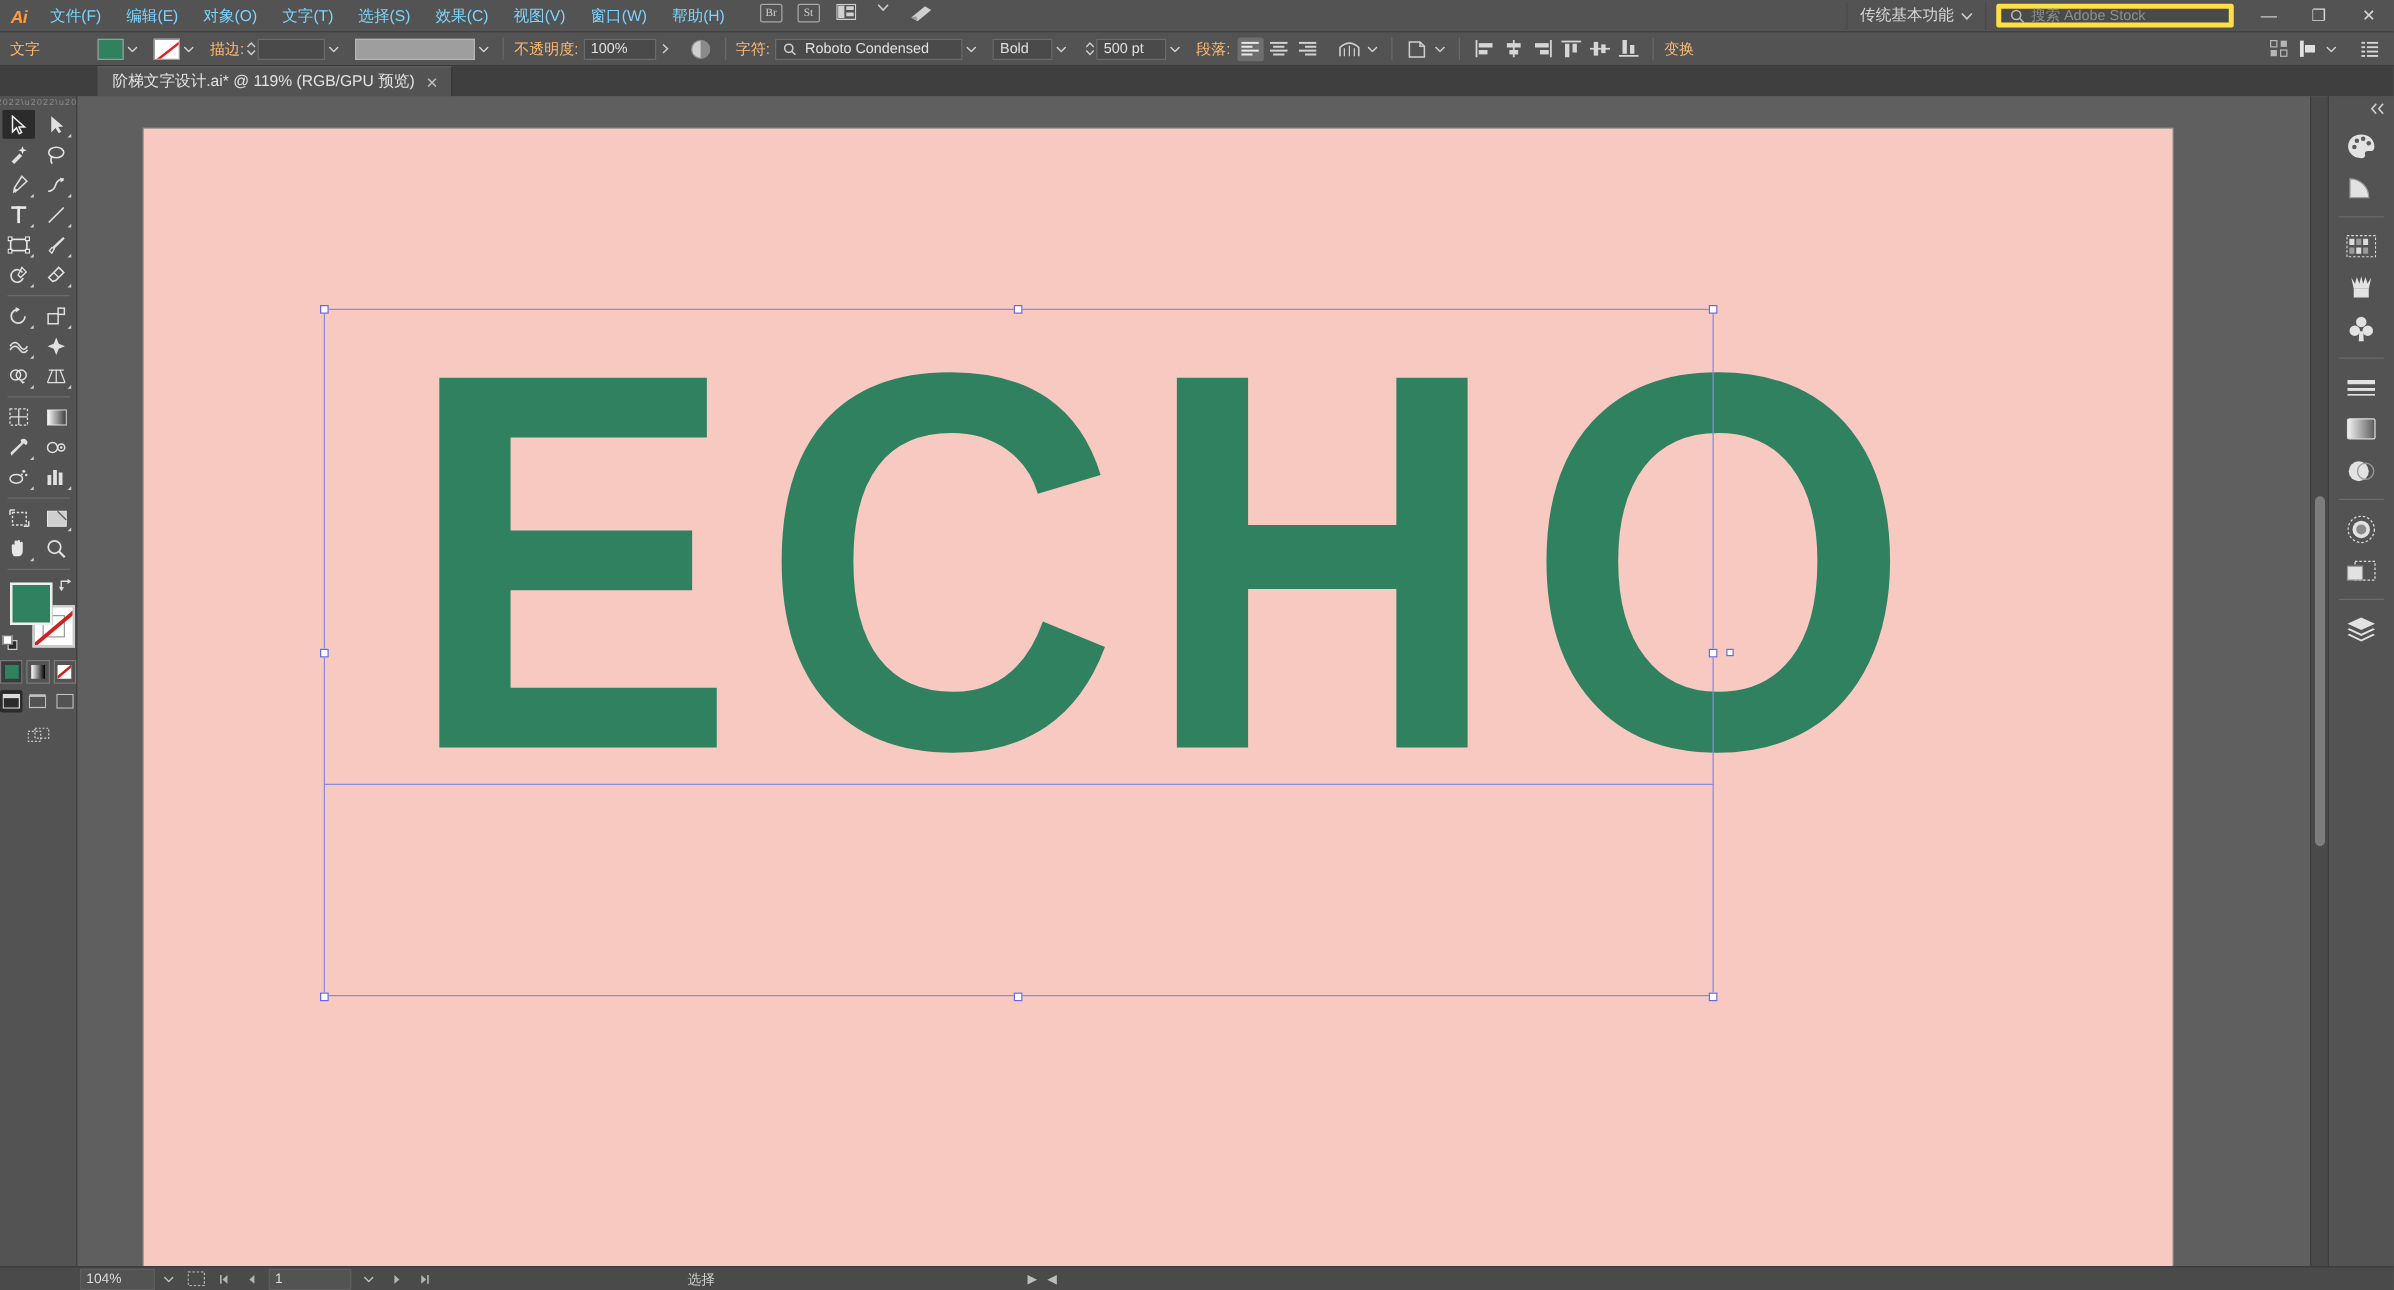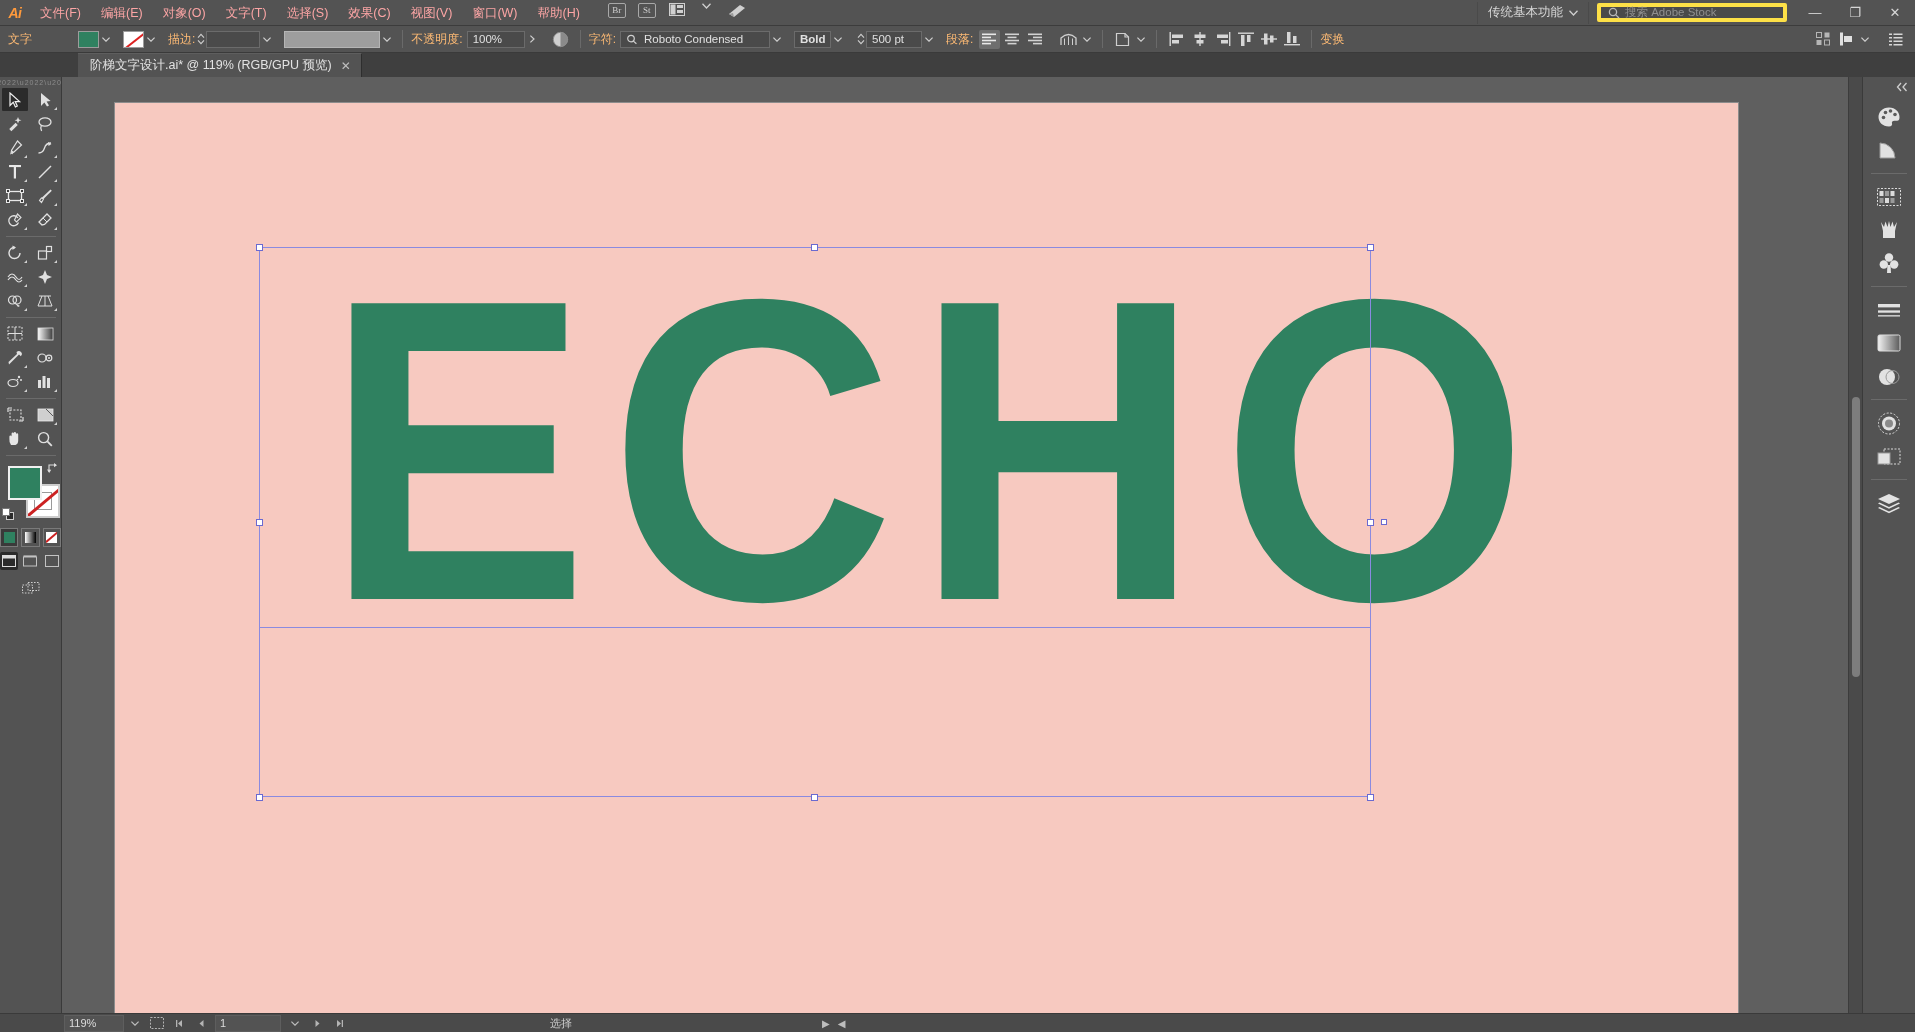--- a/index.html
+++ b/index.html
@@ -18,21 +18,21 @@
     background: #535353; display: flex; align-items: center;
     border-bottom: 1px solid #3c3c3c;
   }
   .ai-logo {
     width: 30px; height: 16px; display: flex; align-items: center; justify-content: center;
     color: #ff9a3c; font-weight: bold; font-size: 14px; font-style: italic;
     letter-spacing: -0.5px;
   }
   .menu-item {
     padding: 0 10px; height: 26px; line-height: 26px;
-    color: #fca5a5; font-size: 12.5px; white-space: nowrap; cursor: default;
+    color: #7dd3fc; font-size: 12.5px; white-space: nowrap; cursor: default;
   }
   .menubar-sep { width: 12px; }
   .mb-icon {
     width: 26px; height: 20px; margin: 0 2px; display: flex; align-items: flex-start; justify-content: center;
     color: #c8c8c8; font-size: 11px;
   }
   .mb-box {
     width: 18px; height: 15px; border: 1px solid #a8a8a8; border-radius: 2px;
     color: #d0d0d0; font-size: 9px; display: flex; align-items: center; justify-content: center;
     font-family: "Liberation Serif", serif;
@@ -82,21 +82,21 @@
     color: #cfcfcf; font-size: 8px;
   }
   .ob-field {
     height: 17px; background: #4a4a4a; border: 1px solid #6b6b6b;
     color: #e0e0e0; font-size: 11.5px; display: flex; align-items: center;
     padding: 0 5px; white-space: nowrap;
   }
   .ob-field.stroke-w { width: 54px; }
   .ob-field.opacity { width: 58px; }
   .ob-field.font { width: 150px; }
-  .ob-field.fontstyle { width: 37px; font-weight: bold; }
+  .ob-field.fontstyle { width: 48px; }
   .ob-field.fontsize { width: 56px; }
   .stepper {
     width: 11px; height: 17px; display: flex; flex-direction: column; align-items: center;
     justify-content: center; color: #cfcfcf; font-size: 7px; line-height: 6px;
   }
   .ob-btn {
     width: 21px; height: 19px; display: flex; align-items: center; justify-content: center;
     color: #d2d2d2; margin: 0 1px;
   }
   .ob-btn.active { background: #6e6e6e; border-radius: 2px; }
@@ -999,21 +999,21 @@
           <path d="M12 1 L23 6 L12 11 L1 6 Z" fill="#e2e2e2"></path>
           <path d="M12 11 L23 6 L12 11 L1 6 Z" fill="none"></path>
           <path d="M2.5 9.5 L12 14 L21.5 9.5 L23 10.5 L12 15.8 L1 10.5 Z" fill="#e2e2e2"></path>
           <path d="M2.5 14 L12 18.5 L21.5 14 L23 15 L12 20.2 L1 15 Z" fill="#e2e2e2"></path>
         </svg>
       </div>
     </div>
   </div>
 
   <div class="statusbar">
-    <div class="sb-zoom">119%</div>
+    <div class="sb-zoom">104%</div>
     <div class="sb-ic">
       <svg width="8" height="5" viewBox="0 0 8 5">
           <path d="M0.4 0.6 L4 4.2 L7.6 0.6" fill="none" stroke="#bdbdbd" stroke-width="1.2"></path>
         </svg>
     </div>
     <div class="sb-ic">
       <svg width="14" height="12" viewBox="0 0 14 12">
           <rect x="0.5" y="0.5" width="13" height="11" fill="none" stroke="#b4b4b4" stroke-dasharray="2 1.4"></rect>
         </svg>
     </div>

